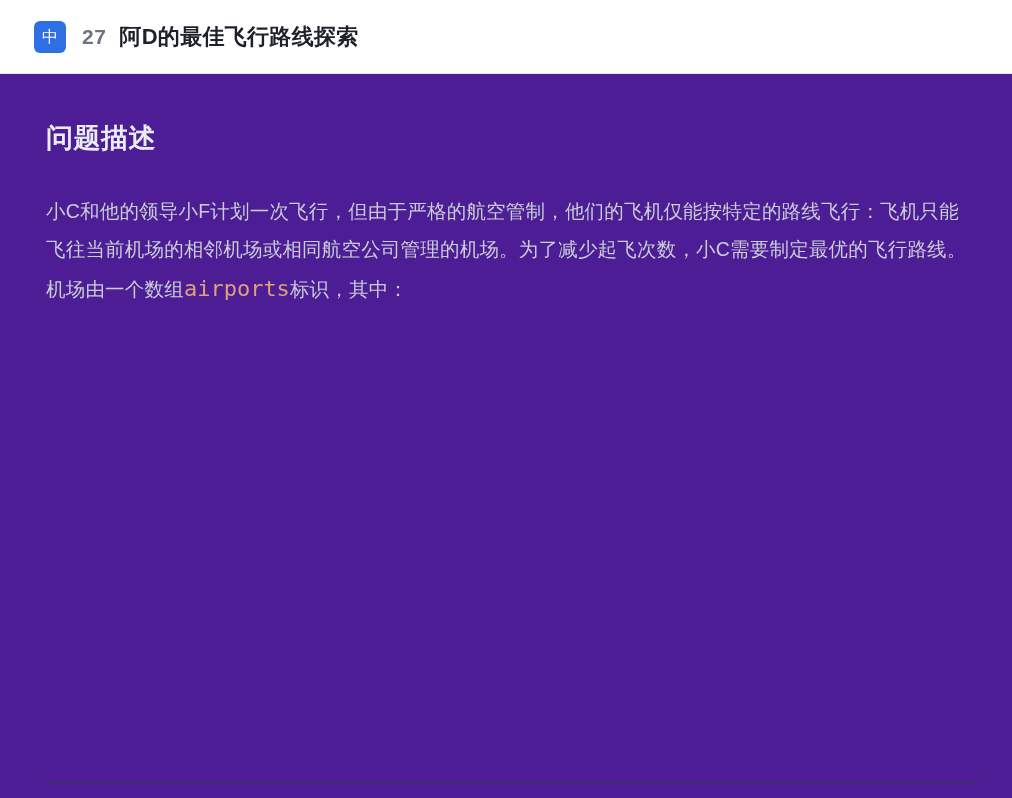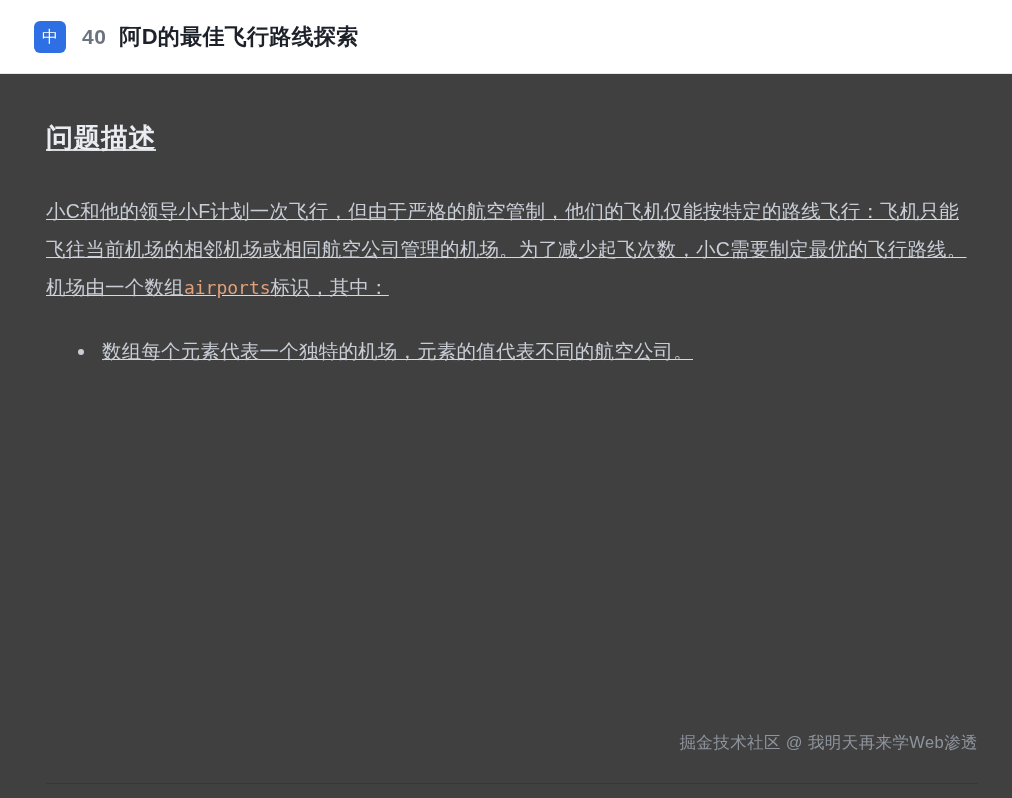--- a/index.html
+++ b/index.html
@@ -54,46 +54,45 @@
   .prob-title {
     margin-left: 13px;
     font-size: 22px;
     color: #1d2129;
     font-weight: 700;
     letter-spacing: 0.3px;
   }
   
   .article {
     flex: 1 1 auto;
-    background: #404040;
+    background: #4c1d95;
     color: #d6d9de;
     padding: 46px 34px 0 46px;
     box-sizing: border-box;
     position: relative;
     overflow: hidden;
-    text-decoration: underline;
   }
   .section-title {
     font-size: 27px;
     font-weight: 700;
     color: #e9ecf1;
     margin: 0 0 36px 0;
     letter-spacing: 0.5px;
   }
   .para {
     font-size: 19.5px;
     line-height: 1.95;
     color: #c9ced6;
     margin: 0 0 26px 0;
     max-width: 945px;
     letter-spacing: 0.2px;
   }
   code, .code {
     font-family: "DejaVu Sans Mono", monospace;
-    font-size: 18px;
+    font-size: 22px;
     color: #e0a07a;
     letter-spacing: 0;
   }
   ul.bullets {
     margin: 0 0 10px 0;
     padding-left: 56px;
     list-style: none;
   }
   ul.bullets > li {
     position: relative;
@@ -139,34 +138,32 @@
     background: #34373d;
   }
 </style>
 </head>
 <body>
 
 <div class="page">
 
   <div class="header">
     <div class="lang-badge">中</div>
-    <div class="prob-number">40</div>
+    <div class="prob-number">27</div>
     <div class="prob-title">阿D的最佳飞行路线探索</div>
   </div>
 
   <div class="article">
     <h2 class="section-title">问题描述</h2>
 
     <p class="para"><span>小C和他的领导小F计划一次飞行，但由于严格的航空管制，他们的飞机仅能按特定的路线飞行：飞机只能飞往当前机场的相邻机场或相同航空公司管理的机场。为了减少起飞次数，小C需要制定最优的飞行路线。机场由一个数组</span><code>airports</code><span>标识，其中：</span></p>
 
     <ul class="bullets">
-      <li><span>数组每个元素代表一个独特的机场，元素的值代表不同的航空公司。</span></li>
 
 
 
     </ul>
 
 
-    <div class="watermark">掘金技术社区 @ 我明天再来学Web渗透</div>
     <div class="bottom-rule"></div>
   </div>
 
 </div>
 
 </body></html>

